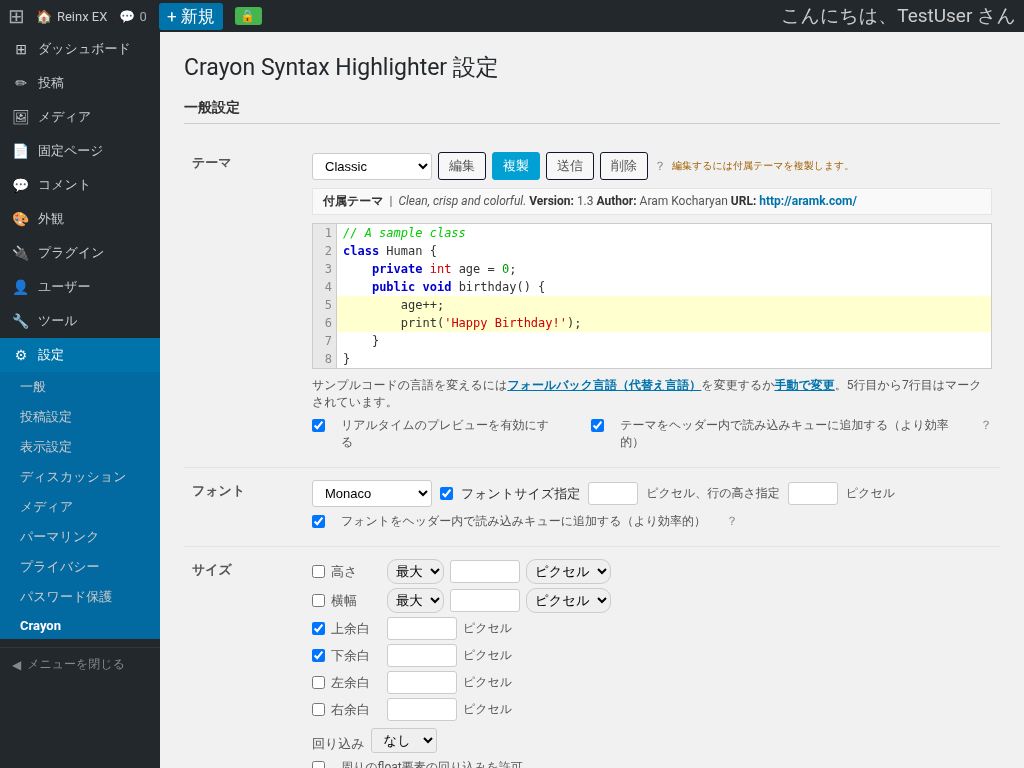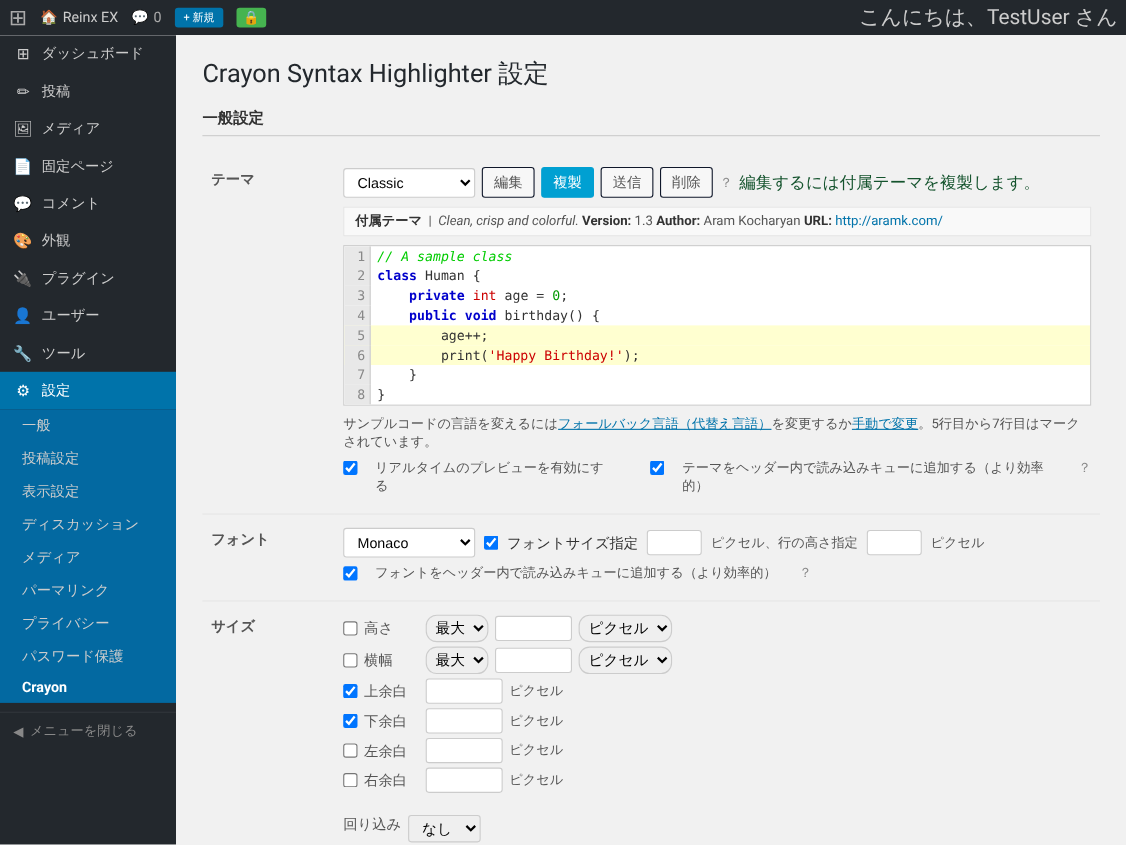--- a/index.html
+++ b/index.html
@@ -4,21 +4,21 @@
   <style>
     * { box-sizing: border-box; margin: 0; padding: 0; }
     body { font-family: -apple-system, BlinkMacSystemFont, "Segoe UI", Roboto, sans-serif; font-size: 13px; background: #f1f1f1; color: #333; display: flex; flex-direction: column; height: 768px; overflow: hidden; }
 
     
     .topbar { background: #23282d; color: #aaa; height: 32px; display: flex; align-items: center; padding: 0 8px; gap: 12px; flex-shrink: 0; }
     .topbar-logo { color: #aaa; font-size: 20px; }
     .topbar-site { color: #aaa; font-size: 13px; display: flex; align-items: center; gap: 4px; }
     .topbar-site span { color: #ccc; }
     .topbar-comments { color: #aaa; font-size: 13px; display: flex; align-items: center; gap: 4px; }
-    .topbar-new { background: #0073aa; color: #fff; padding: 2px 8px; border-radius: 3px; font-size: 10px; cursor: pointer; text-align: right; }
+    .topbar-new { background: #0073aa; color: #fff; padding: 2px 8px; border-radius: 3px; font-size: 17px; cursor: pointer; text-align: right; }
     .topbar-lock { background: #46b450; color: #fff; padding: 2px 6px; border-radius: 3px; font-size: 12px; }
     .topbar-right { margin-left: auto; color: #ccc; font-size: 19px; }
 
     
     .layout { display: flex; flex: 1; overflow: hidden; }
 
     
     .sidebar { width: 160px; background: #23282d; color: #eee; flex-shrink: 0; overflow-y: auto; }
     .sidebar-item { padding: 8px 12px; cursor: pointer; display: flex; align-items: center; gap: 8px; font-size: 13px; color: #ccc; }
     .sidebar-item.active { background: #0073aa; color: #fff; }
@@ -38,21 +38,21 @@
     .settings-table tr { border-bottom: 1px solid #e5e5e5; }
     .settings-table td { padding: 12px 8px; vertical-align: top; }
     .settings-table td:first-child { width: 120px; font-weight: 600; color: #555; padding-top: 14px; }
 
     
     .theme-controls { display: flex; align-items: center; gap: 6px; margin-bottom: 8px; }
     .theme-select { padding: 4px 8px; border: 1px solid #ccc; border-radius: 3px; font-size: 13px; background: #fff; min-width: 120px; }
     .btn { padding: 4px 10px; border: 1px solid #0f172a; border-radius: 3px; font-size: 13px; cursor: pointer; background: #f7f7f7; color: #555; }
     .btn-primary { background: #00a0d2; border-color: #00a0d2; color: #fff; }
     .help-icon { color: #888; cursor: pointer; font-size: 12px; }
-    .help-text { color: #14532d; font-size: 15px; font-family: Liberation Serif, serif; }
+    .help-text { color: #a16207; font-size: 10px; font-family: Liberation Serif, serif; }
 
     
     .attached-theme { background: #f9f9f9; border: 1px solid #e5e5e5; padding: 4px 10px; margin-bottom: 8px; font-size: 12px; color: #555; }
     .attached-theme strong { color: #333; }
     .attached-theme a { color: #0073aa; text-decoration: none; }
 
     
     .code-preview { border: 1px solid #ccc; font-family: Monaco, Consolas, monospace; font-size: 12px; line-height: 1.5; background: #fff; margin-bottom: 8px; overflow-x: auto; }
     .code-line { display: flex; }
     .code-line-num { width: 24px; text-align: right; padding: 0 4px; background: #e8e8e8; color: #888; border-right: 1px solid #ccc; user-select: none; flex-shrink: 0; }
@@ -72,27 +72,27 @@
     .font-controls { display: flex; align-items: center; gap: 8px; flex-wrap: wrap; }
     .font-input { width: 50px; padding: 3px 6px; border: 1px solid #ccc; border-radius: 3px; text-align: center; }
     .unit-label { font-size: 12px; color: #555; }
     .size-row { display: flex; align-items: center; gap: 6px; margin-bottom: 4px; }
     .size-label { width: 50px; font-size: 13px; color: #555; }
     .size-input { width: 70px; padding: 3px 6px; border: 1px solid #ccc; border-radius: 3px; }
     .size-select { padding: 3px 4px; border: 1px solid #ccc; border-radius: 10px; }
     .size-unit { font-size: 12px; color: #555; }
 
     
-    .wrap-row { display: flex; align-items: flex-start; gap: 6px; margin-top: 20px; }
+    .wrap-row { display: flex; align-items: flex-end; gap: 6px; margin-top: 7px; }
     .wrap-select { padding: 3px 8px; border: 1px solid #ccc; border-radius: 3px; }
 
     select { cursor: pointer; }
     input[type="checkbox"] { cursor: pointer; }
 
-    .blue-link { color: #0073aa; text-decoration: underline; cursor: pointer; }
+    .blue-link { color: #0073aa; text-decoration: underline; cursor: pointer; font-weight: bold; }
   </style>
 </head>
 <body>
 
 <div class="topbar">
   <span class="topbar-logo">⊞</span>
   <span class="topbar-site">
     <span>🏠</span>
     <span>Reinx EX</span>
   </span>

